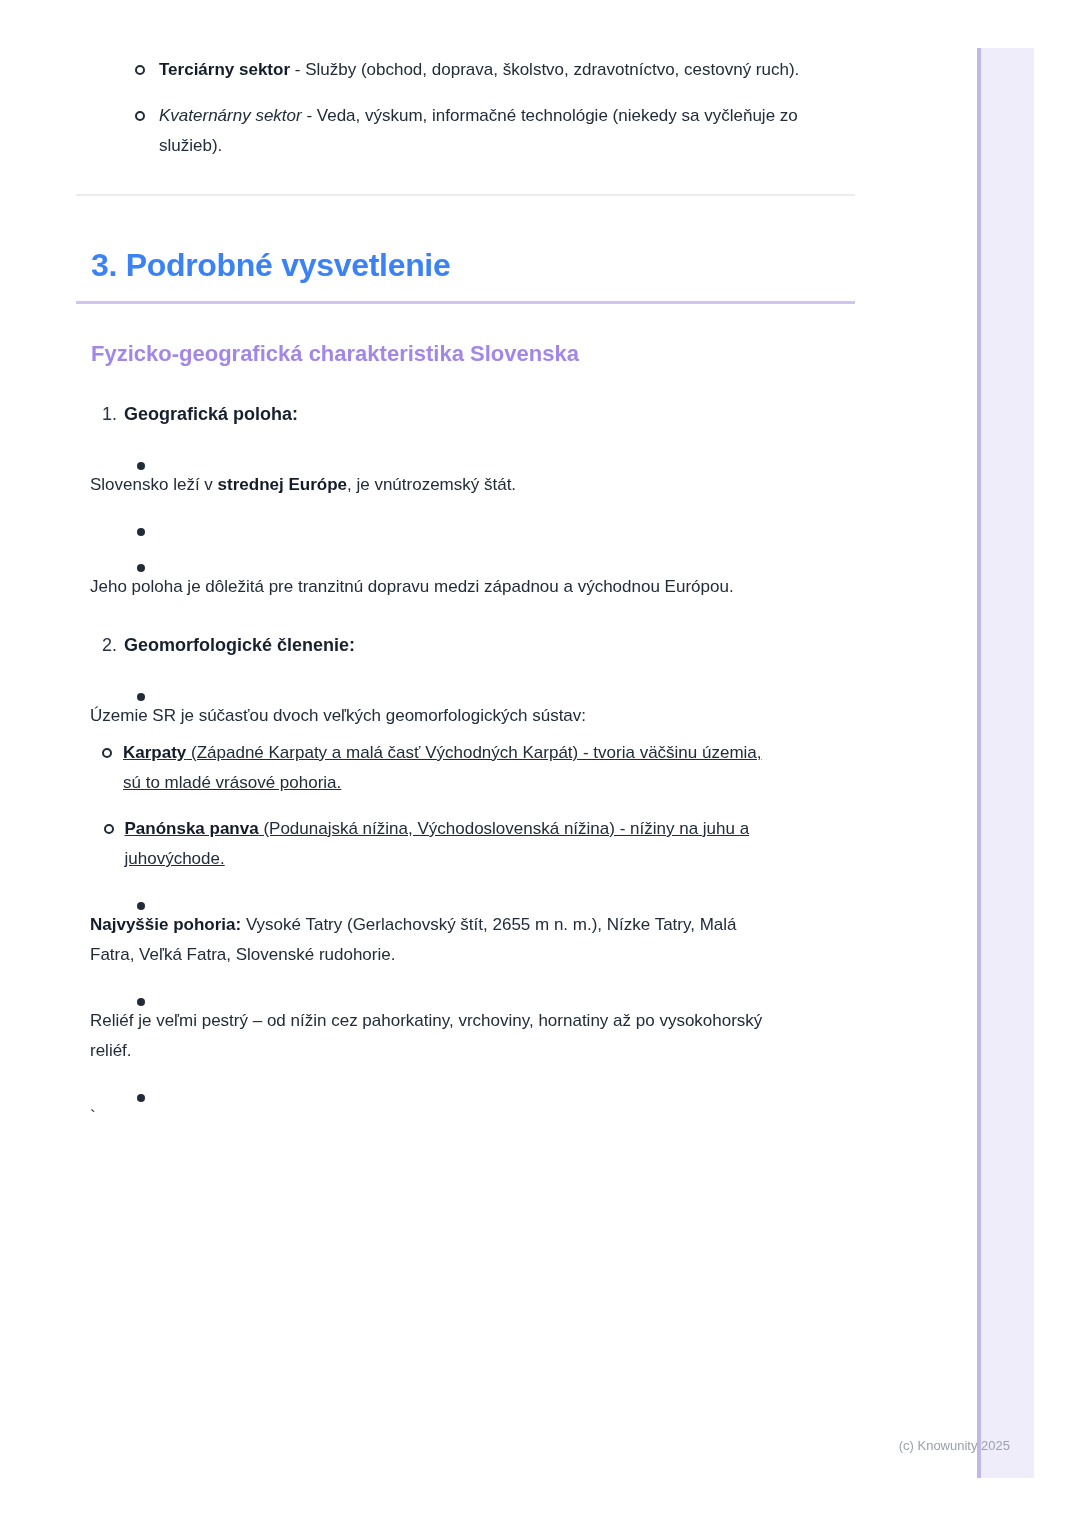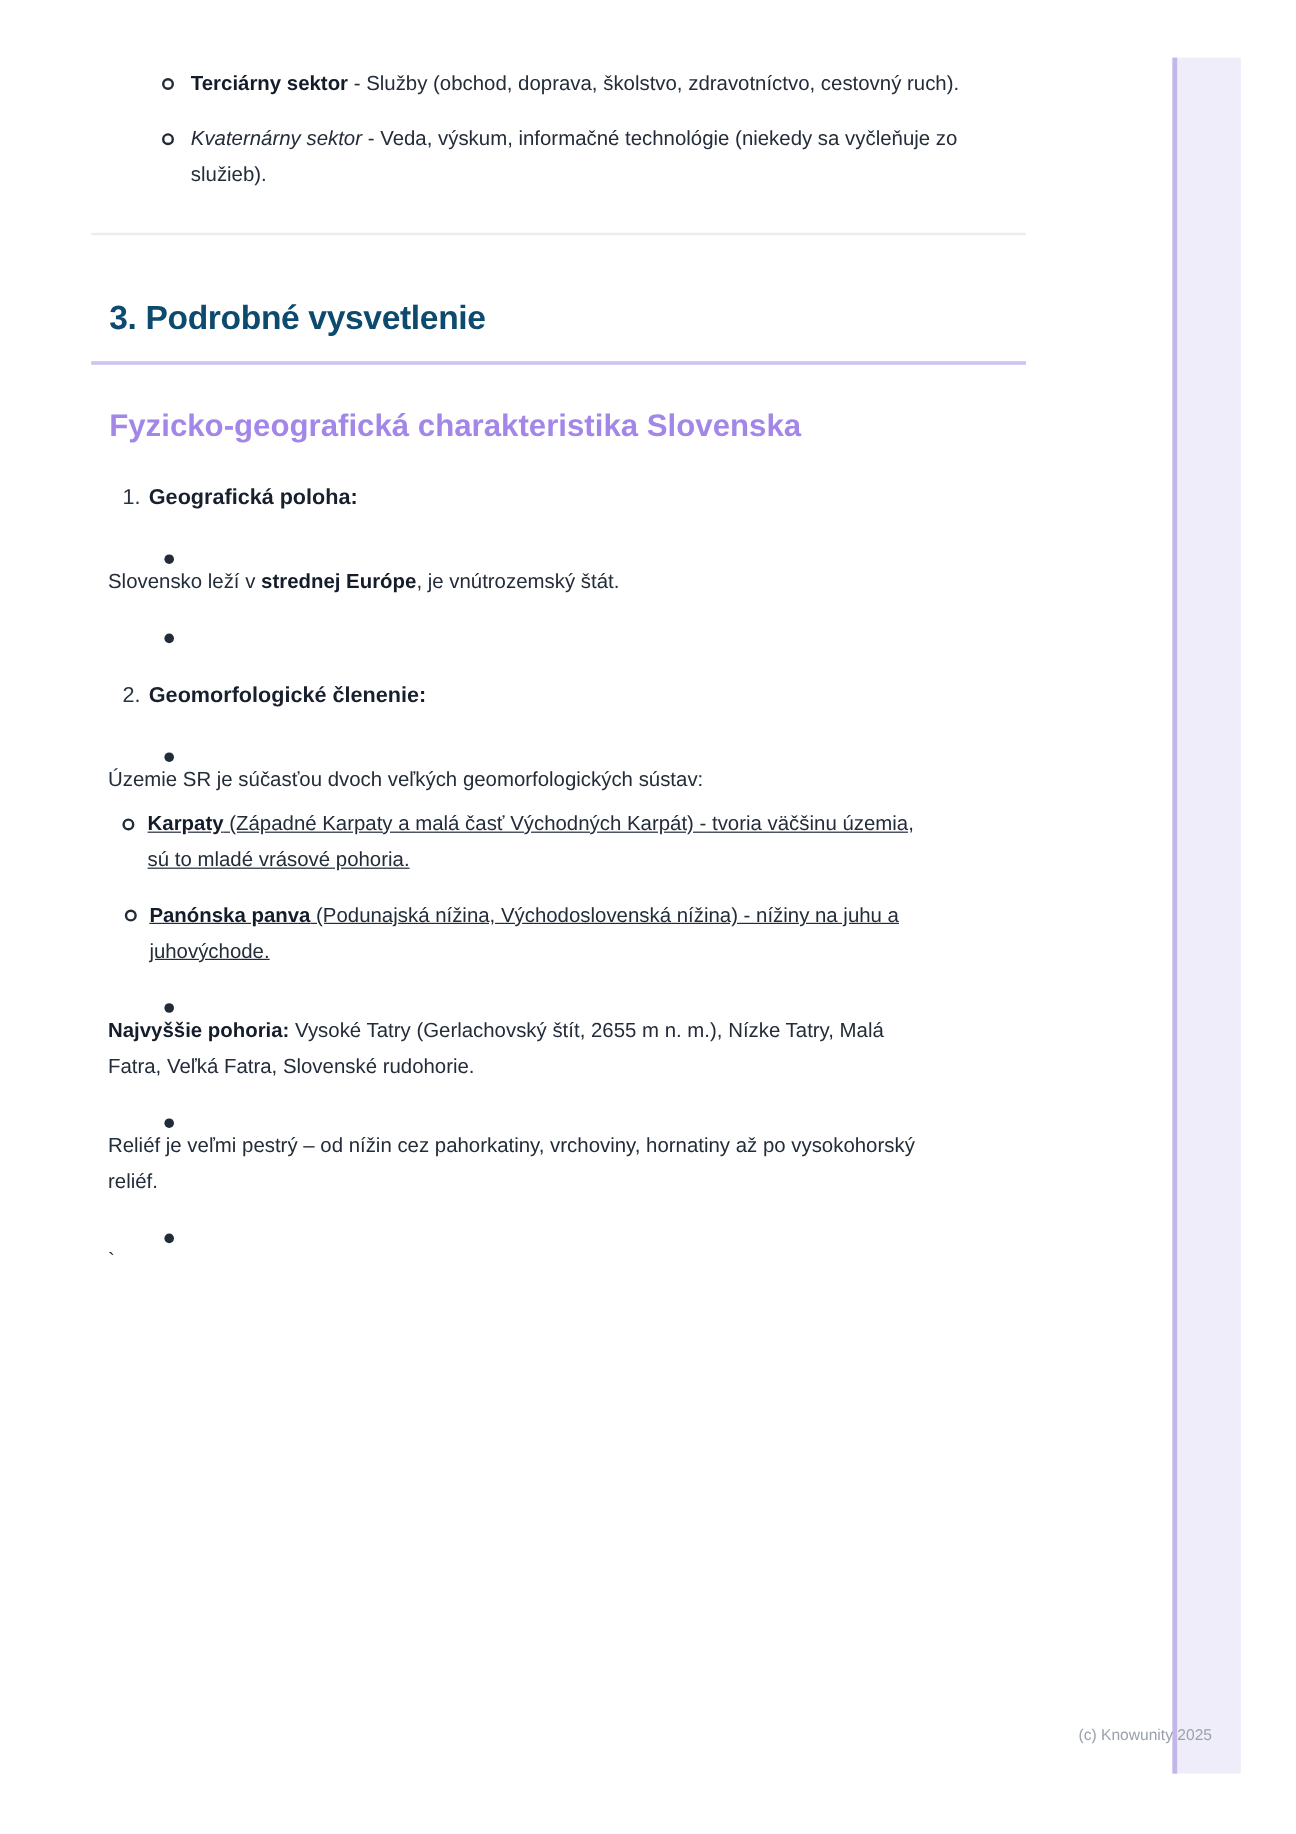--- a/index.html
+++ b/index.html
@@ -56,33 +56,33 @@
 
   .toplist { margin-top: 55px; }
 
   .divider {
     height: 2px; width: 779px;
     background: #ebecee;
     margin: 33px 0 0 -14px;
   }
 
   .h1 {
-    font-size: 28px; line-height: 40px;
+    font-size: 32px; line-height: 40px;
     font-weight: 700;
-    color: #0c4a6e;
+    color: #3b82f6;
     letter-spacing: -0.3px;
     margin: 49px 0 0 1px;
   }
   .h1-underline {
     height: 3px; width: 779px;
     background: #d0c4f3;
     margin: 16px 0 0 -14px;
   }
   .h2 {
-    font-size: 26px; line-height: 34px;
+    font-size: 22px; line-height: 34px;
     font-weight: 700;
     color: #a287e9;
     margin: 33px 0 0 1px;
   }
 
   .numrow {
     margin: 30px 0 0 12px;
     font-size: 18px; line-height: 26px;
     color: #18202e;
     display: flex;
@@ -146,20 +146,24 @@
       <span class="numtitle">Geografická poloha:</span>
     </div>
 
     <ul class="blist">
       <li class="li">
         <span class="dot"></span>
         <span class="li-text"><span>Slovensko leží v </span><strong>strednej Európe</strong><span>, je vnútrozemský štát.</span></span>
       </li>
       <li class="li">
         <span class="dot"></span>
+      </li>
+      <li class="li">
+        <span class="dot"></span>
+        <span class="li-text"><span>Jeho poloha je dôležitá pre tranzitnú dopravu medzi západnou a východnou Európou.</span></span>
       </li>
     </ul>
 
     <div class="numrow">
       <span class="num">2.</span>
       <span class="numtitle">Geomorfologické členenie:</span>
     </div>
 
     <ul class="blist">
       <li class="li">

